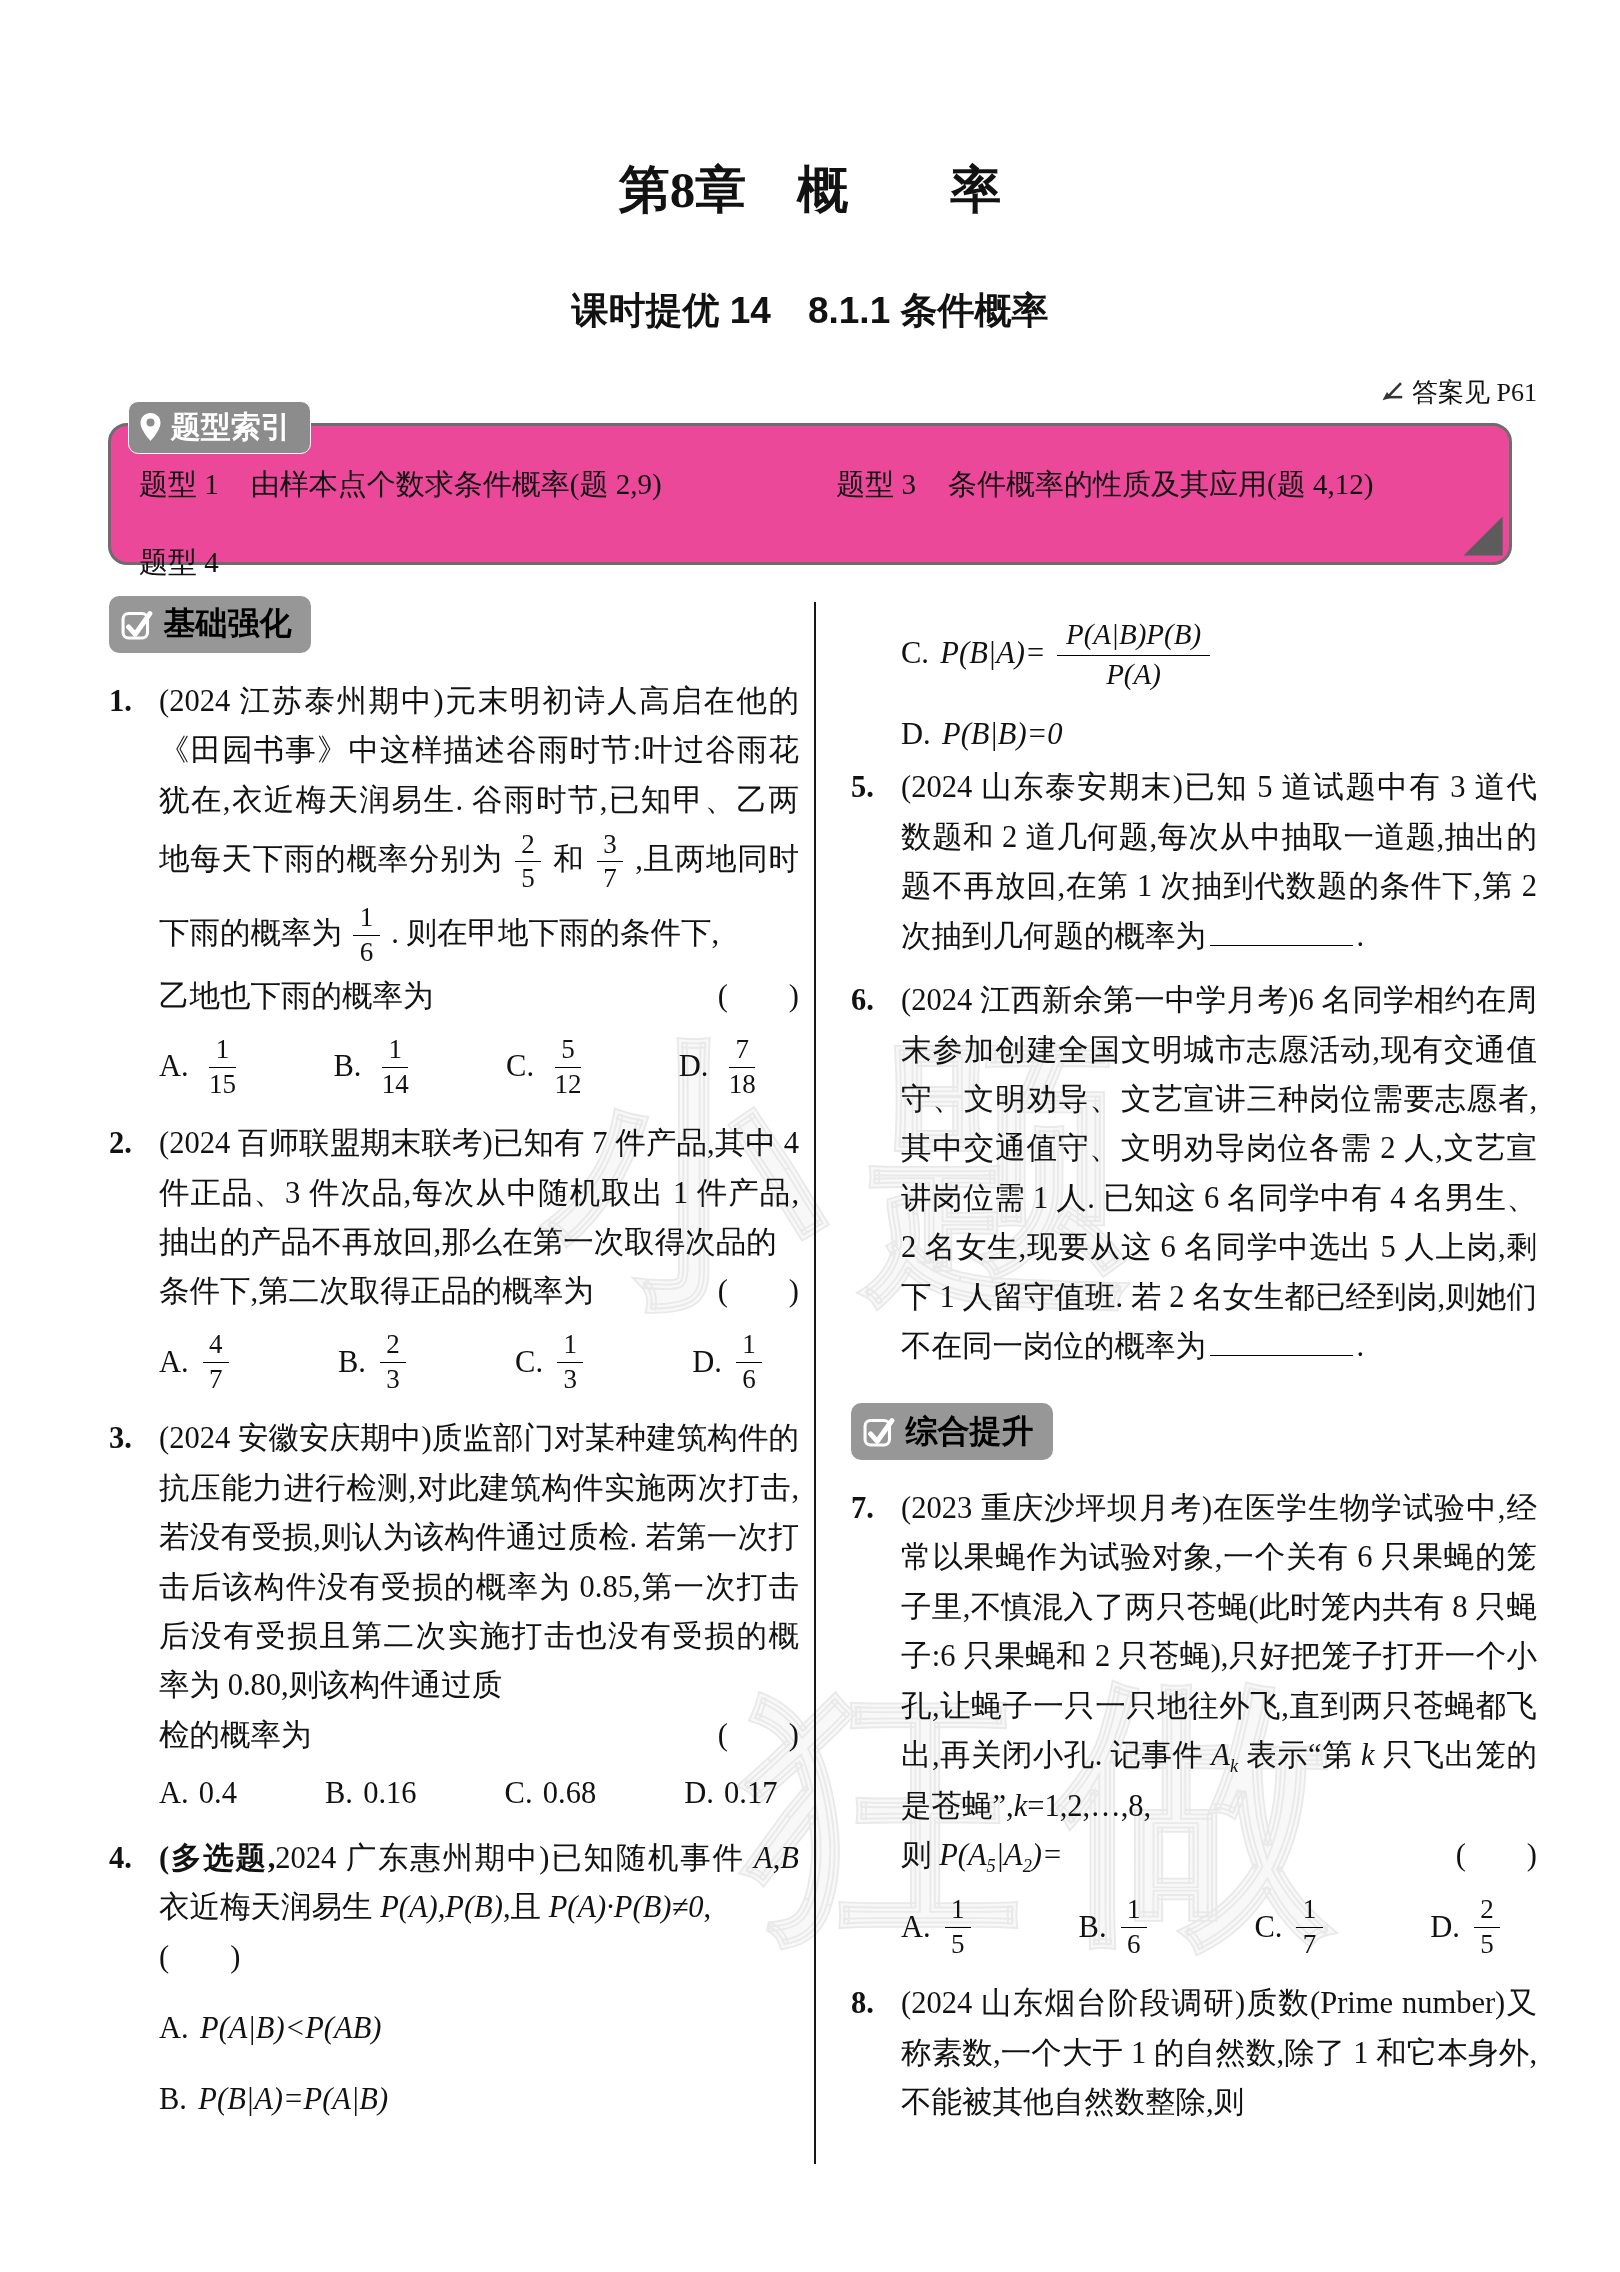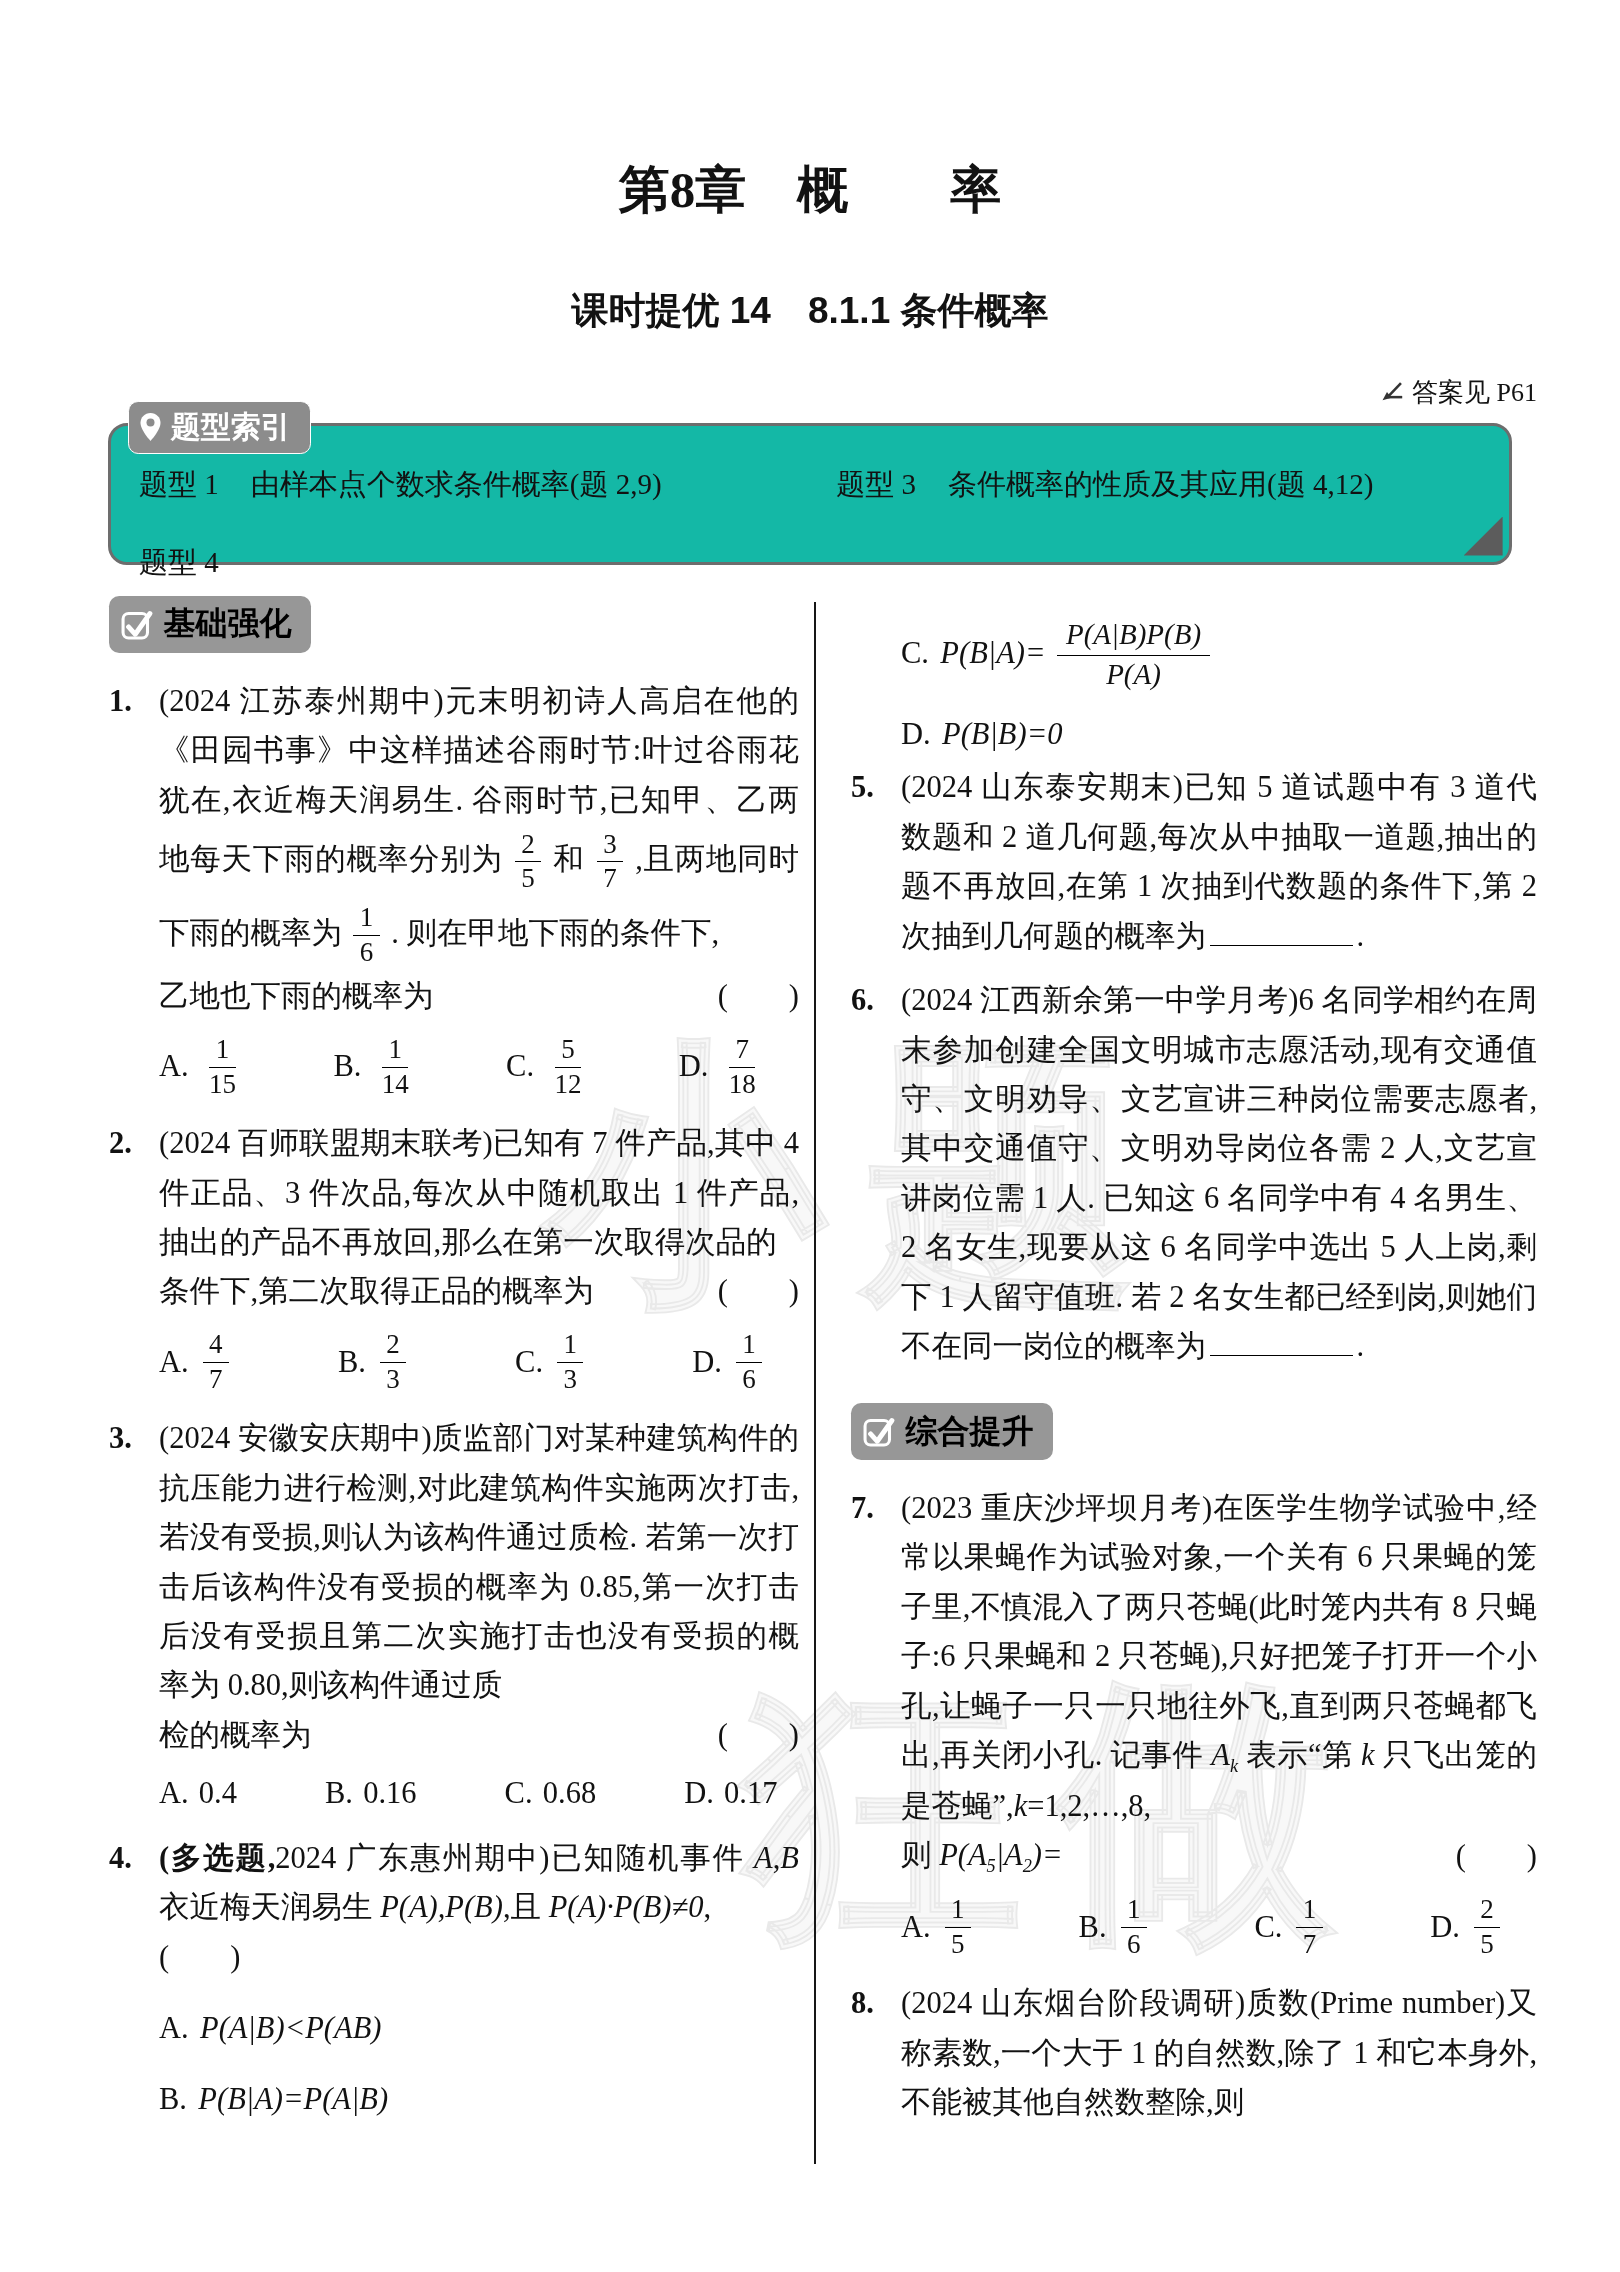--- a/index.html
+++ b/index.html
@@ -15,21 +15,21 @@
   
   .chapter-title{position:absolute;top:156px;left:0;width:100%;text-align:center;
                  font-size:51px;font-weight:bold;z-index:1;}
   .lesson-title{position:absolute;top:286px;left:0;width:100%;text-align:center;font-size:37px;
                 font-weight:bold;font-family:"Liberation Sans","DejaVu Sans",sans-serif;z-index:1;}
   .answers-ref{position:absolute;top:375px;right:83px;display:flex;align-items:center;gap:6.4px;
                font-size:26px;z-index:1;}
 
   
   .index-box{position:absolute;left:108px;top:423px;width:1404px;height:142px;
-             border:3.2px solid #6d6d6d;border-radius:19px;box-sizing:border-box;background:#14b8a6;z-index:2;}
+             border:3.2px solid #6d6d6d;border-radius:19px;box-sizing:border-box;background:#ec4899;z-index:2;}
   .index-badge{position:absolute;top:-25.4px;left:16.5px;display:flex;align-items:center;gap:9px;
                background:#8c8c8c;border:1.9px solid #ffffff;color:#fff;border-radius:10.2px;
                padding:5.1px 19px 5.1px 10.2px;font-family:"Liberation Sans","DejaVu Sans",sans-serif;
                font-size:30px;font-weight:bold;}
   .index-grid{display:grid;grid-template-columns:52% 48%;padding:39px 29px 12.7px 28px;row-gap:38px;
               font-size:29px;}
   .index-item{display:flex;gap:32px;white-space:nowrap;}
   .corner-triangle{position:absolute;right:6.4px;bottom:6.4px;width:39px;height:39px;background:#5c5c5c;
                    clip-path:polygon(100% 0,100% 100%,0 100%);}
 
@@ -41,21 +41,21 @@
   .section-badge{display:inline-flex;align-items:center;gap:10.2px;background:#979797;color:#000000;
                  border-radius:10.2px;padding:6.4px 19px 6.4px 11.4px;font-size:32px;font-weight:bold;
                  font-family:"Liberation Sans","DejaVu Sans",sans-serif;margin:0 0 24px 0;}
   .mid-badge{margin:16.5px 0 24px 0;}
 
   
   .problem{display:flex;margin-bottom:15.2px;font-size:30.5px;line-height:1.62;}
   .pnum{flex:0 0 50px;font-weight:bold;}
   .pbody{flex:1;min-width:0;}
   .stem{text-align:justify;}
-  .lastline{display:flex;justify-content:space-between;align-items:flex-end;}
+  .lastline{display:flex;justify-content:space-between;align-items:flex-start;}
   .paren{white-space:nowrap;}
   .opts{display:flex;justify-content:space-between;align-items:center;padding-right:33px;margin-top:9px;}
   .opt{display:inline-flex;align-items:center;gap:10.2px;}
   .optline{display:flex;align-items:baseline;gap:11.4px;margin-top:21.6px;}
   .bigopt{display:flex;align-items:center;gap:11.4px;margin:12.7px 0 9px 0;}
 
   .frac{display:inline-flex;flex-direction:column;align-items:center;vertical-align:middle;
         font-size:27px;line-height:1.25;margin:2.5px 3.8px;}
   .fn{border-bottom:1.9px solid #000;padding:0 6.4px;}
   .fd{padding:0 6.4px;}

